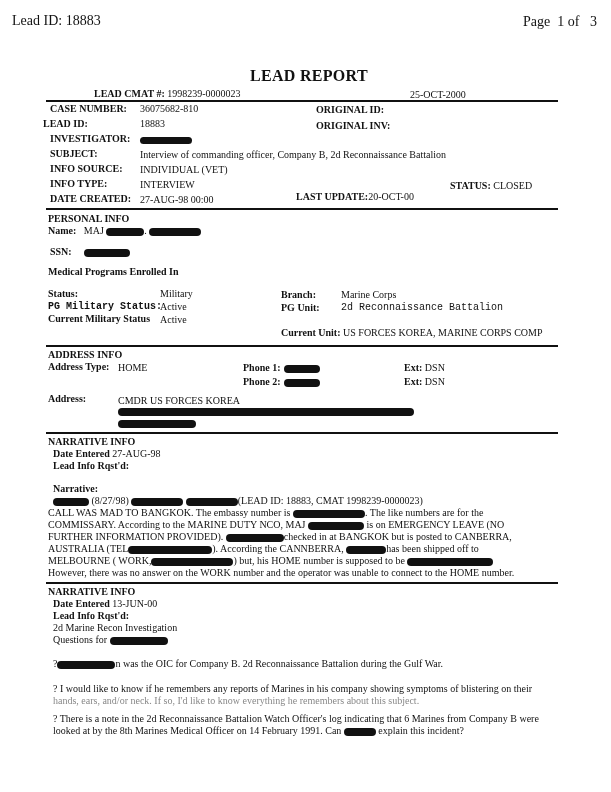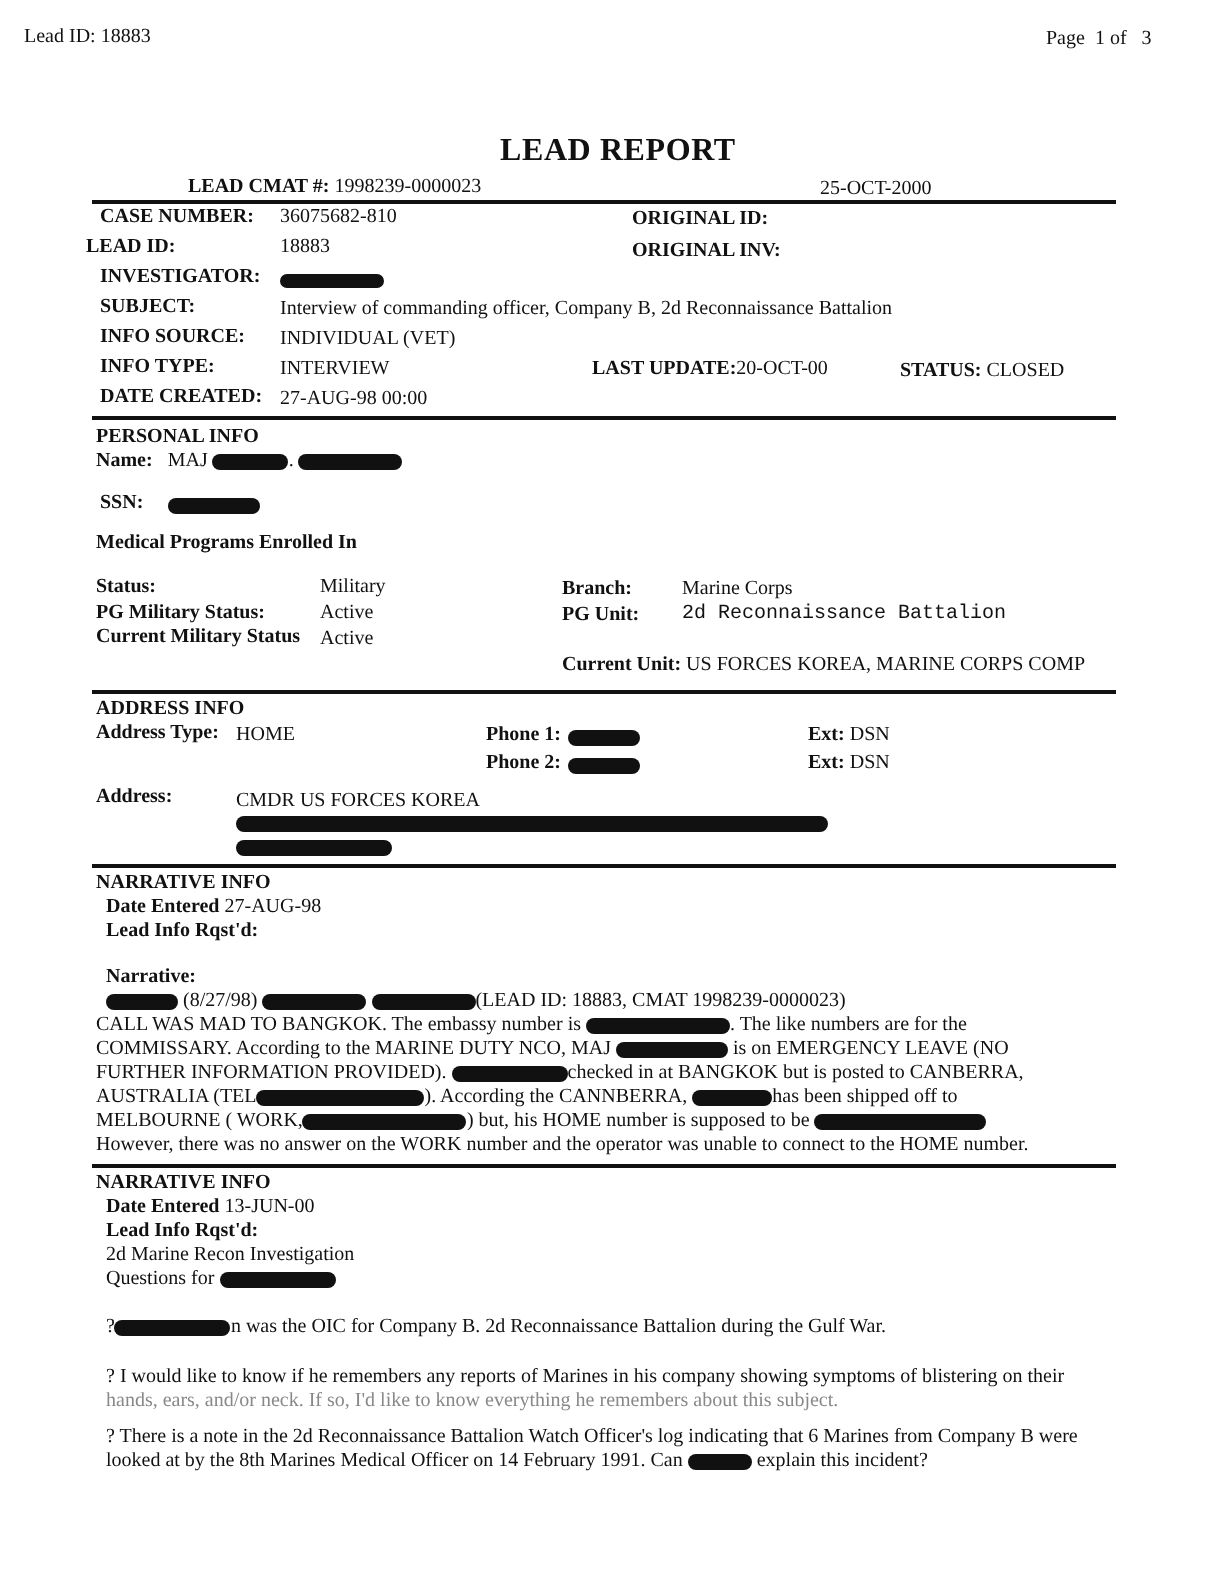--- a/index.html
+++ b/index.html
@@ -1,19 +1,19 @@
 <!DOCTYPE html>
 <html><head>
 <meta charset="utf-8">
 <style>
   html, body { margin: 0; padding: 0; background: #fff; }
   body { width: 611px; height: 792px; position: relative; overflow: hidden;
          font-family: "Liberation Serif", "DejaVu Serif", serif; color: #111; }
   .abs { position: absolute; white-space: nowrap; }
-  .sm { font-size: 10px; }
+  .sm { font-size: 14px; }
   .t { font-size: 10px; }
   .b { font-weight: bold; }
   .title { font-size: 16px; font-weight: bold; letter-spacing: 0.3px; }
   .rule { position: absolute; left: 46px; width: 512px; height: 2px; background: #111; }
   .redact { display: inline-block; background: #111; border-radius: 4px; height: 8px; vertical-align: middle; }
   .faded { color: #888; }
 </style>
 </head>
 <body>
 
@@ -45,21 +45,21 @@
 <span class="abs redact" style="left:140px;top:137px;width:52px;height:7px;"></span>
 
 <div class="abs t b" style="left:50px;top:148px;">SUBJECT:</div>
 <div class="abs t" style="left:140px;top:149px;">Interview of commanding officer, Company B, 2d Reconnaissance Battalion</div>
 
 <div class="abs t b" style="left:50px;top:163px;">INFO SOURCE:</div>
 <div class="abs t" style="left:140px;top:164px;">INDIVIDUAL (VET)</div>
 
 <div class="abs t b" style="left:50px;top:178px;">INFO TYPE:</div>
 <div class="abs t" style="left:140px;top:179px;">INTERVIEW</div>
-<div class="abs t" style="left:296px;top:179px;">
+<div class="abs t" style="left:296px;top:191px;">
   <span class="b">LAST UPDATE:</span><span>20-OCT-00</span>
 </div>
 <div class="abs t" style="left:450px;top:180px;">
   <span class="b">STATUS:</span>
   <span>CLOSED</span>
 </div>
 
 <div class="abs t b" style="left:50px;top:193px;">DATE CREATED:</div>
 <div class="abs t" style="left:140px;top:194px;">27-AUG-98 00:00</div>
 <div class="rule" style="top:208px;"></div>
@@ -70,21 +70,21 @@
   <span>MAJ</span>
   <span class="redact" style="width:38px;"></span><span>.</span>
   <span class="redact" style="width:52px;"></span>
 </div>
 <div class="abs t b" style="left:50px;top:246px;">SSN:</div>
 <span class="abs redact" style="left:84px;top:249px;width:46px;"></span>
 <div class="abs t b" style="left:48px;top:266px;">Medical  Programs Enrolled In</div>
 
 <div class="abs t b" style="left:48px;top:288px;">Status:</div>
 <div class="abs t" style="left:160px;top:288px;">Military</div>
-<div class="abs t b" style="left:48px;top:301px;">PG Military Status:</div>
+<div class="abs t b" style="left:48px;top:301px;font-family:Liberation Mono, monospace;">PG Military Status:</div>
 <div class="abs t" style="left:160px;top:301px;">Active</div>
 <div class="abs t b" style="left:48px;top:313px;">Current Military Status</div>
 <div class="abs t" style="left:160px;top:314px;">Active</div>
 
 <div class="abs t b" style="left:281px;top:289px;">Branch:</div>
 <div class="abs t" style="left:341px;top:289px;">Marine Corps</div>
 <div class="abs t b" style="left:281px;top:302px;">PG Unit:</div>
 <div class="abs t" style="left:341px;top:302px;font-family:Liberation Mono, monospace;">2d Reconnaissance Battalion</div>
 <div class="abs t" style="left:281px;top:327px;">
   <span class="b">Current Unit:</span>

